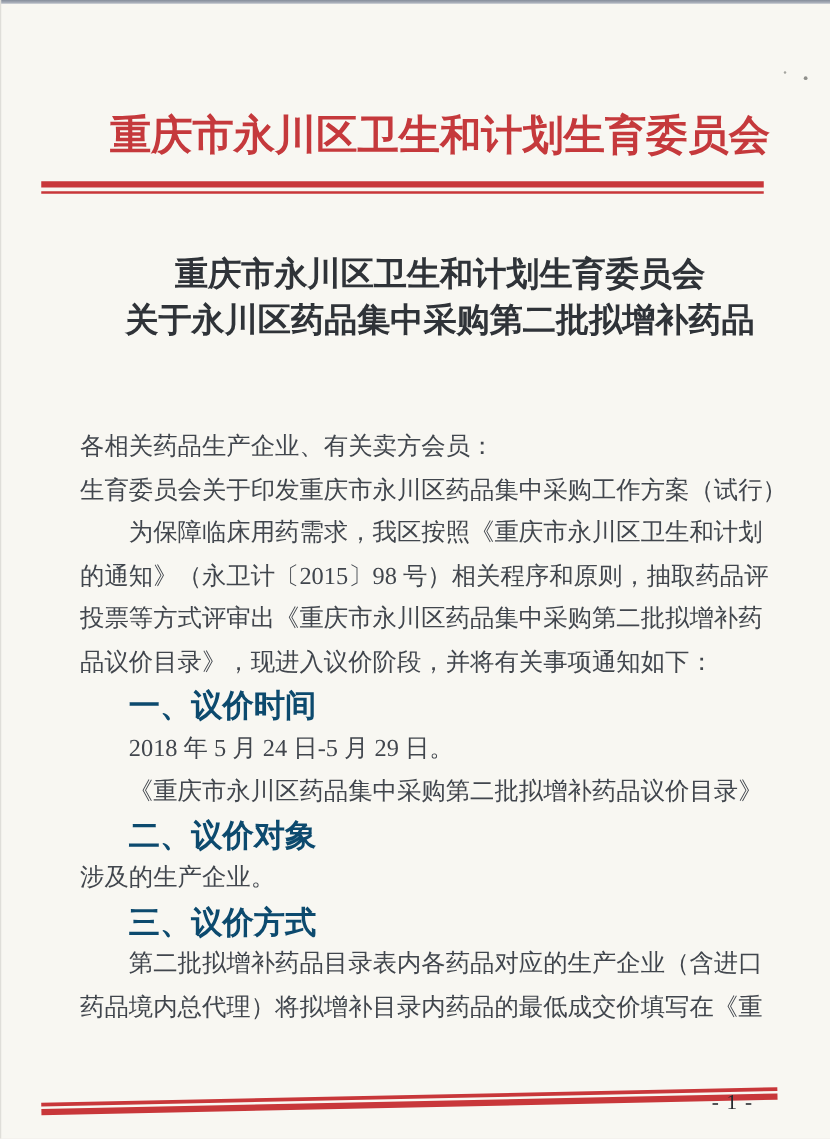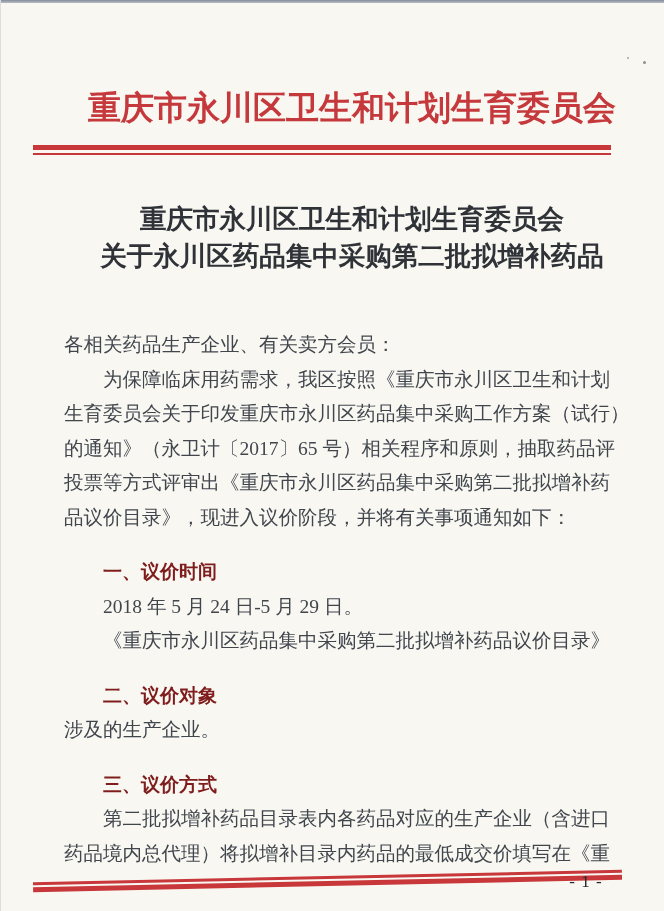--- a/index.html
+++ b/index.html
@@ -44,32 +44,31 @@
 
   .doc-title {
     position: absolute; top: 201px; left: 0; width: 100%;
     text-align: center;
     font-size: 26.5px; font-weight: bold;
     line-height: 37px;
     color: #2f3338;
   }
 
   .body-text {
-    position: absolute; top: 328px; left: 64px; width: 560px;
+    position: absolute; top: 341px; left: 64px; width: 560px;
     font-size: 19.5px; line-height: 34.5px;
     color: #41464d;
     white-space: nowrap;
   }
   .body-line.indent { padding-left: 39px; }
   .body-line.bold {
     font-weight: bold;
     font-family: "Liberation Sans", "DejaVu Sans", sans-serif;
-    color: #7f1d1d;
-    font-size: 19px;
-    margin-top: 20px;
+    color: #0c4a6e;
+    font-size: 25px;
   }
 
   .footer-rule {
     position: absolute; left: 33px; top: 876px; width: 589px;
     transform: rotate(-1.2deg);
     z-index: 1;
   }
   .footer-rule .thin  { height: 2.5px; background: #c8373a; }
   .footer-rule .gap   { height: 2px; }
   .footer-rule .thick { height: 5px;   background: #c8373a; }
@@ -101,23 +100,23 @@
     <div class="thin"></div>
   </div>
 
   <div class="doc-title">
     <div>重庆市永川区卫生和计划生育委员会</div>
     <div>关于永川区药品集中采购第二批拟增补药品</div>
   </div>
 
   <div class="body-text">
       <div class="body-line">各相关药品生产企业、有关卖方会员：</div>
+      <div class="body-line">生育委员会关于印发重庆市永川区药品集中采购工作方案（试行）</div>
       <div class="body-line indent">为保障临床用药需求，我区按照《重庆市永川区卫生和计划</div>
-      <div class="body-line">生育委员会关于印发重庆市永川区药品集中采购工作方案（试行）</div>
-      <div class="body-line">的通知》（永卫计〔2017〕65 号）相关程序和原则，抽取药品评</div>
+      <div class="body-line">的通知》（永卫计〔2015〕98 号）相关程序和原则，抽取药品评</div>
       <div class="body-line">投票等方式评审出《重庆市永川区药品集中采购第二批拟增补药</div>
       <div class="body-line">品议价目录》，现进入议价阶段，并将有关事项通知如下：</div>
       <div class="body-line bold indent">一、议价时间</div>
       <div class="body-line indent">2018 年 5 月 24 日-5 月 29 日。</div>
       <div class="body-line indent">《重庆市永川区药品集中采购第二批拟增补药品议价目录》</div>
       <div class="body-line bold indent">二、议价对象</div>
       <div class="body-line">涉及的生产企业。</div>
       <div class="body-line bold indent">三、议价方式</div>
       <div class="body-line indent">第二批拟增补药品目录表内各药品对应的生产企业（含进口</div>
       <div class="body-line">药品境内总代理）将拟增补目录内药品的最低成交价填写在《重</div>

